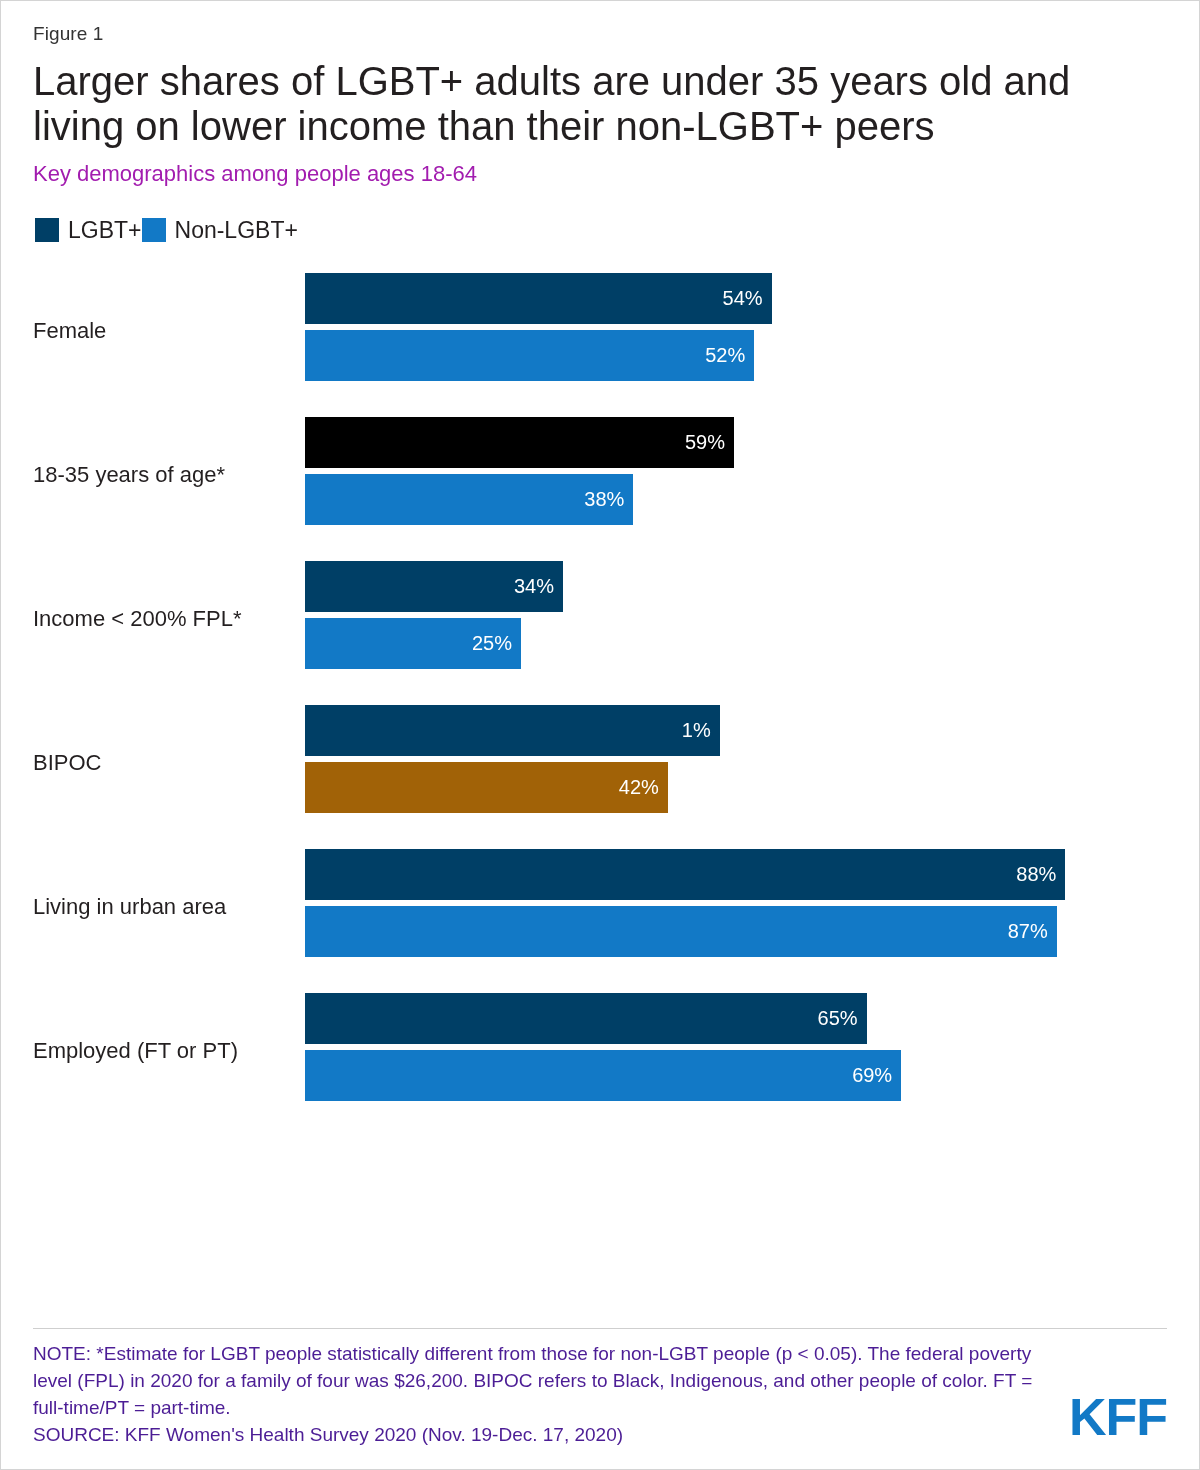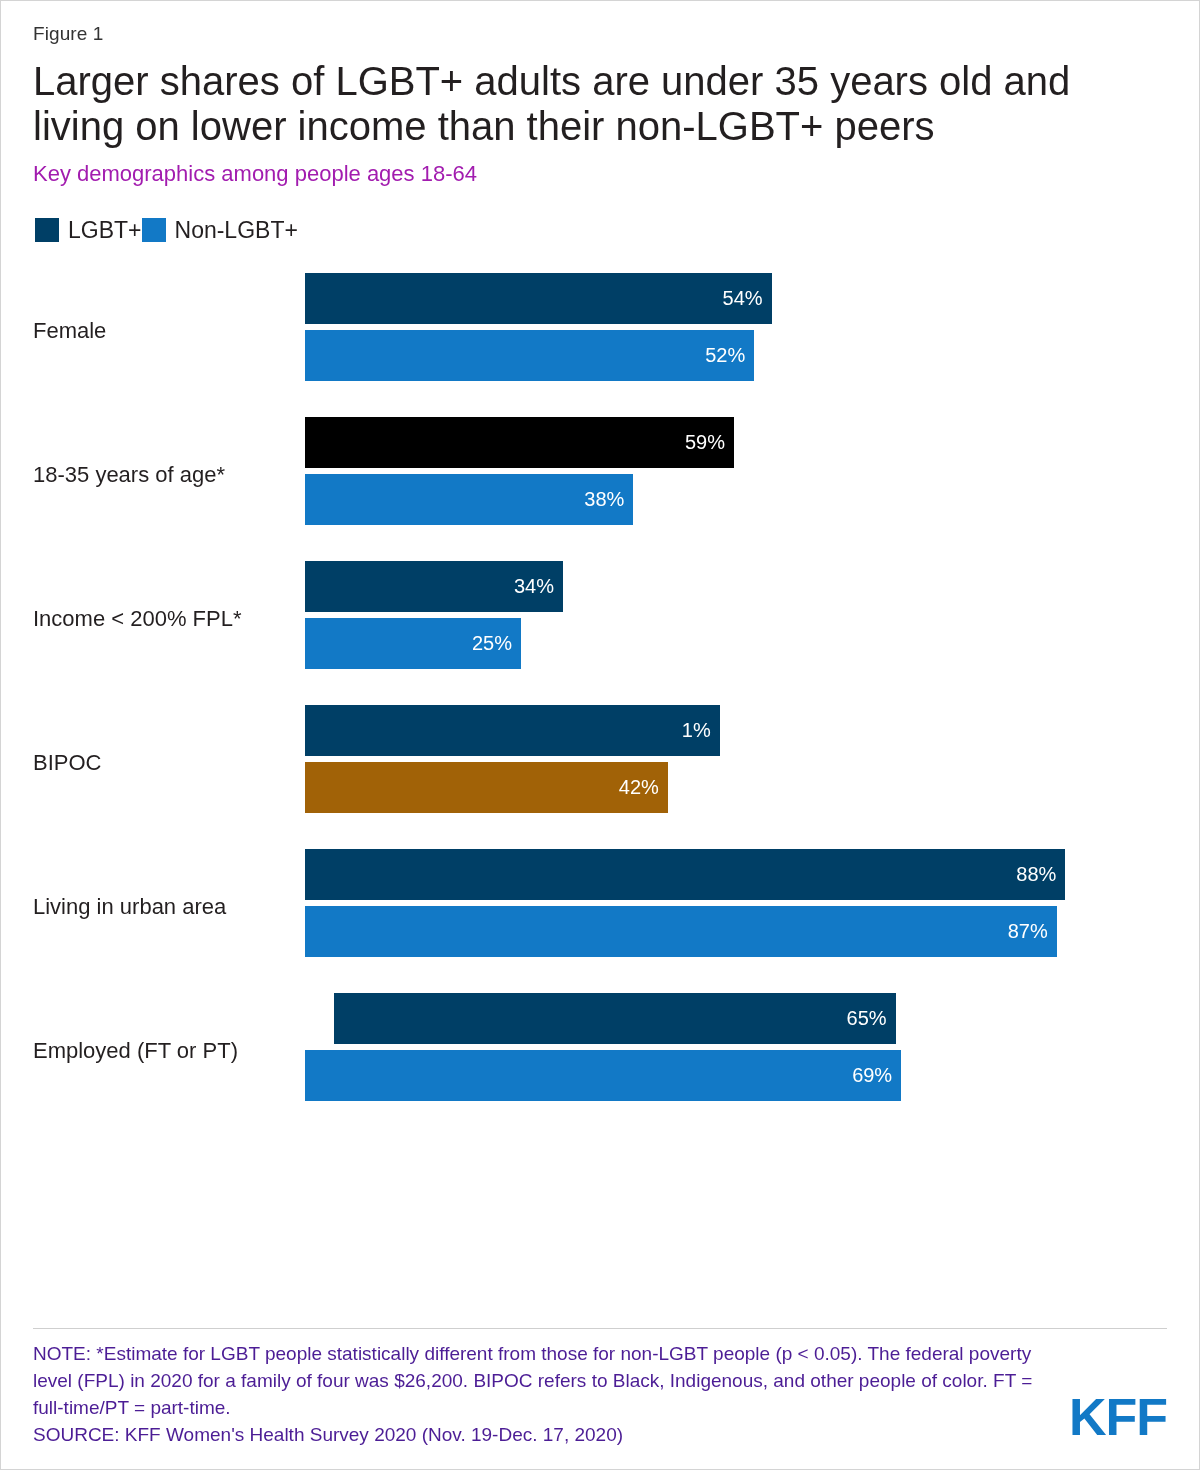--- a/index.html
+++ b/index.html
@@ -235,21 +235,21 @@
               <div class="bar bar-nonlgbt" style="width: 751.68px; background: rgb(18, 121, 198);">
                 <span class="bar-value">87%</span>
               </div>
             </div>
           </div>
         </div>
         <div class="group">
           <div class="cat-label">Employed (FT or PT)</div>
           <div class="bars">
             <div class="bar-row">
-              <div class="bar bar-lgbt" style="width: 561.6px; background: rgb(0, 63, 102); margin-left: 29px;">
+              <div class="bar bar-lgbt" style="width: 561.6px; background: rgb(0, 63, 102);">
                 <span class="bar-value">65%</span>
               </div>
             </div>
             <div class="bar-row second">
               <div class="bar bar-nonlgbt" style="width: 596.16px; background: rgb(18, 121, 198);">
                 <span class="bar-value">69%</span>
               </div>
             </div>
           </div>
         </div>

